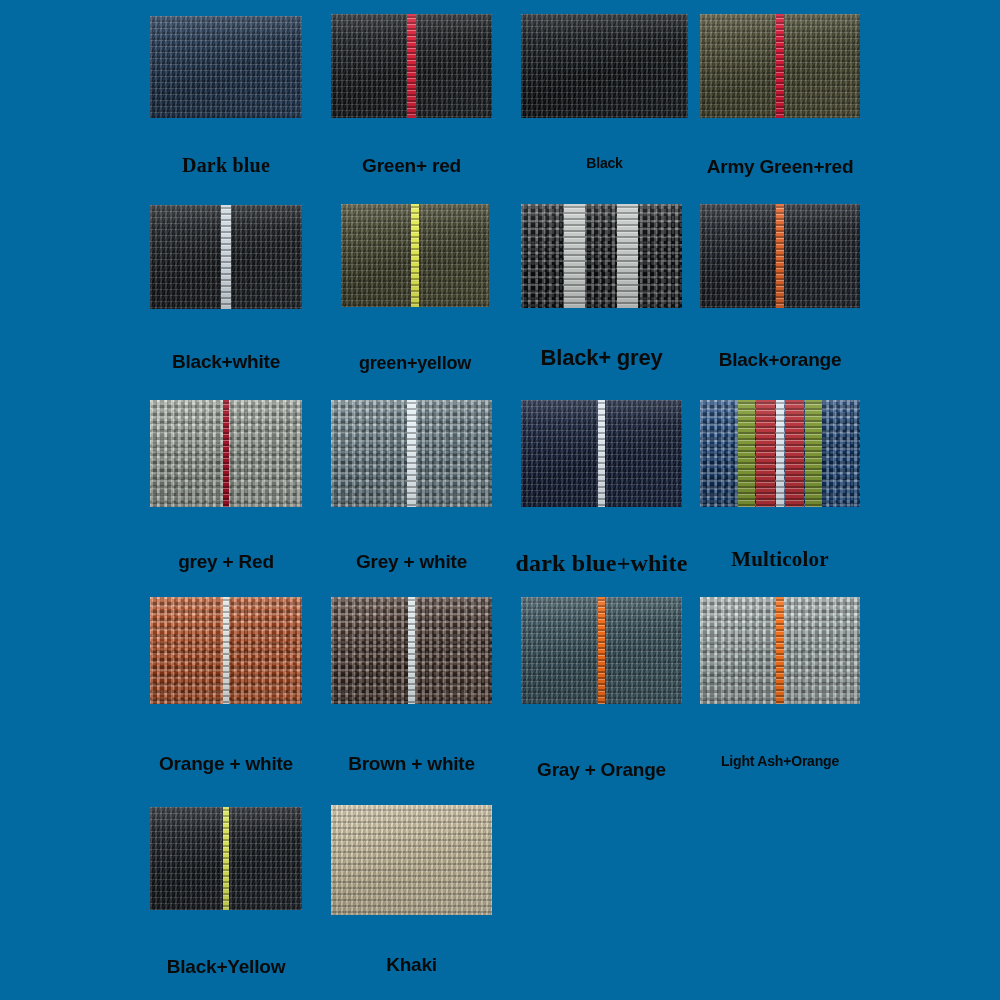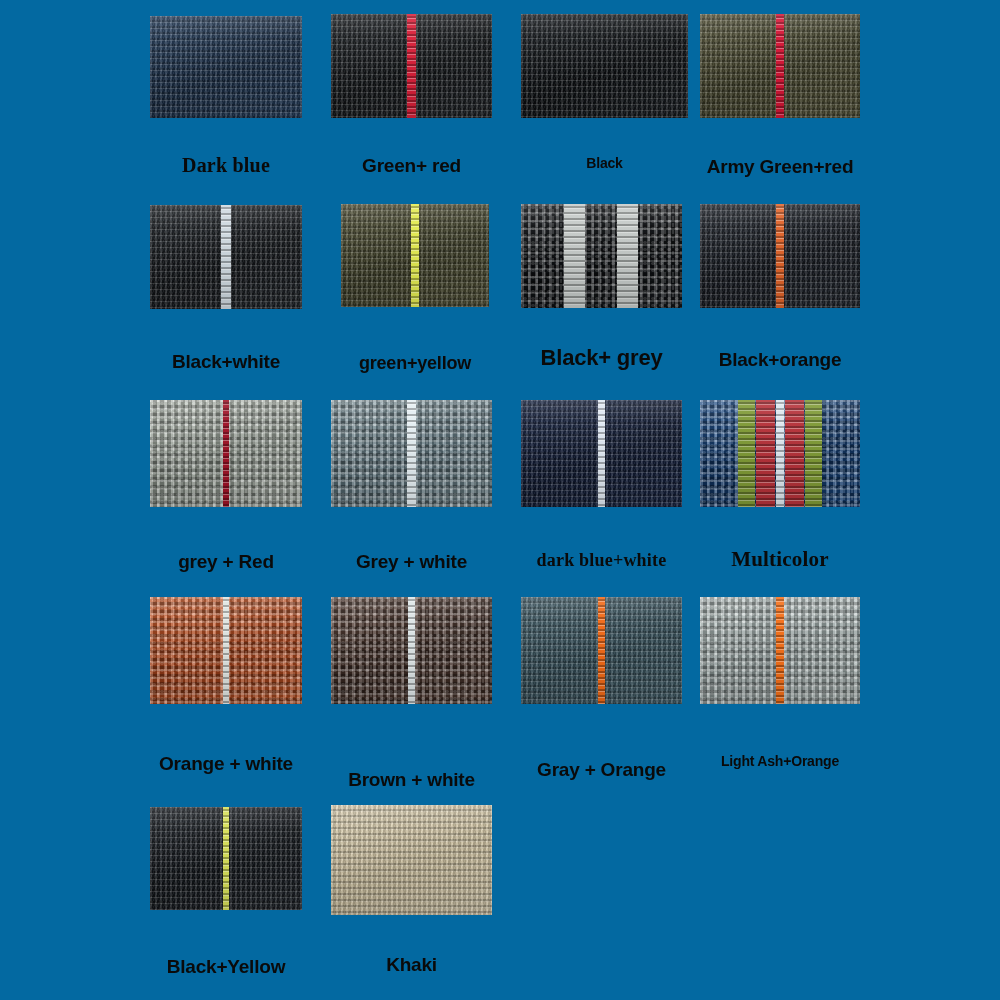--- a/index.html
+++ b/index.html
@@ -255,21 +255,21 @@
       <div class="caption sans" style="left: 291px; top: 552px; width: 241px; font-size: 19px;">Grey + white</div>
     </div>
     <div class="swatch-cell" style="left: 0px; top: 0px;">
       <div class="swatch" style="position: absolute; left: 521px; top: 400px; width: 161px; height: 107px; background: linear-gradient(160deg, rgb(26, 39, 70) 0%, rgb(17, 27, 51) 55%, rgb(26, 39, 70) 100%);">
         <div class="weave"></div>
         <div class="stripe wobble" style="background: rgb(223, 232, 242); width: 4.5%; left: calc(47.75%);">
           <div class="beads"></div>
         </div>
         <div class="sheen"></div>
       </div>
-      <div class="caption serif" style="left: 481px; top: 551px; width: 241px; font-size: 18px;">dark blue+white</div>
+      <div class="caption serif" style="left: 481px; top: 551px; width: 241px; font-size: 24px;">dark blue+white</div>
     </div>
     <div class="swatch-cell" style="left: 0px; top: 0px;">
       <div class="swatch" style="position: absolute; left: 700px; top: 400px; width: 160px; height: 107px; background: linear-gradient(160deg, rgb(28, 79, 142) 0%, rgb(18, 60, 114) 55%, rgb(28, 79, 142) 100%);">
         <div class="weave coarse"></div>
         <div class="stripe wobble" style="background: rgb(127, 154, 54); width: 11%; left: calc(23.5%);">
           <div class="beads"></div>
         </div>
         <div class="stripe wobble" style="background: rgb(181, 50, 58); width: 12%; left: calc(35%);">
           <div class="beads"></div>
         </div>
@@ -297,21 +297,21 @@
       <div class="caption sans" style="left: 110px; top: 754px; width: 232px; font-size: 19px;">Orange + white</div>
     </div>
     <div class="swatch-cell" style="left: 0px; top: 0px;">
       <div class="swatch" style="position: absolute; left: 331px; top: 597px; width: 161px; height: 107px; background: linear-gradient(160deg, rgb(92, 67, 56) 0%, rgb(70, 50, 42) 55%, rgb(92, 67, 56) 100%);">
         <div class="weave coarse"></div>
         <div class="stripe wobble" style="background: rgb(221, 229, 230); width: 4%; left: calc(48%);">
           <div class="beads"></div>
         </div>
         <div class="sheen"></div>
       </div>
-      <div class="caption sans" style="left: 291px; top: 754px; width: 241px; font-size: 19px; margin-top: 16px;">Brown + white</div>
+      <div class="caption sans" style="left: 291px; top: 754px; width: 241px; font-size: 19px;">Brown + white</div>
     </div>
     <div class="swatch-cell" style="left: 0px; top: 0px;">
       <div class="swatch" style="position: absolute; left: 521px; top: 597px; width: 161px; height: 107px; background: linear-gradient(160deg, rgb(70, 97, 108) 0%, rgb(54, 80, 90) 55%, rgb(70, 97, 108) 100%);">
         <div class="weave"></div>
         <div class="stripe wobble" style="background: rgb(240, 106, 24); width: 4.5%; left: calc(47.75%);">
           <div class="beads"></div>
         </div>
         <div class="sheen"></div>
       </div>
       <div class="caption sans" style="left: 481px; top: 760px; width: 241px; font-size: 19px;">Gray + Orange</div>

